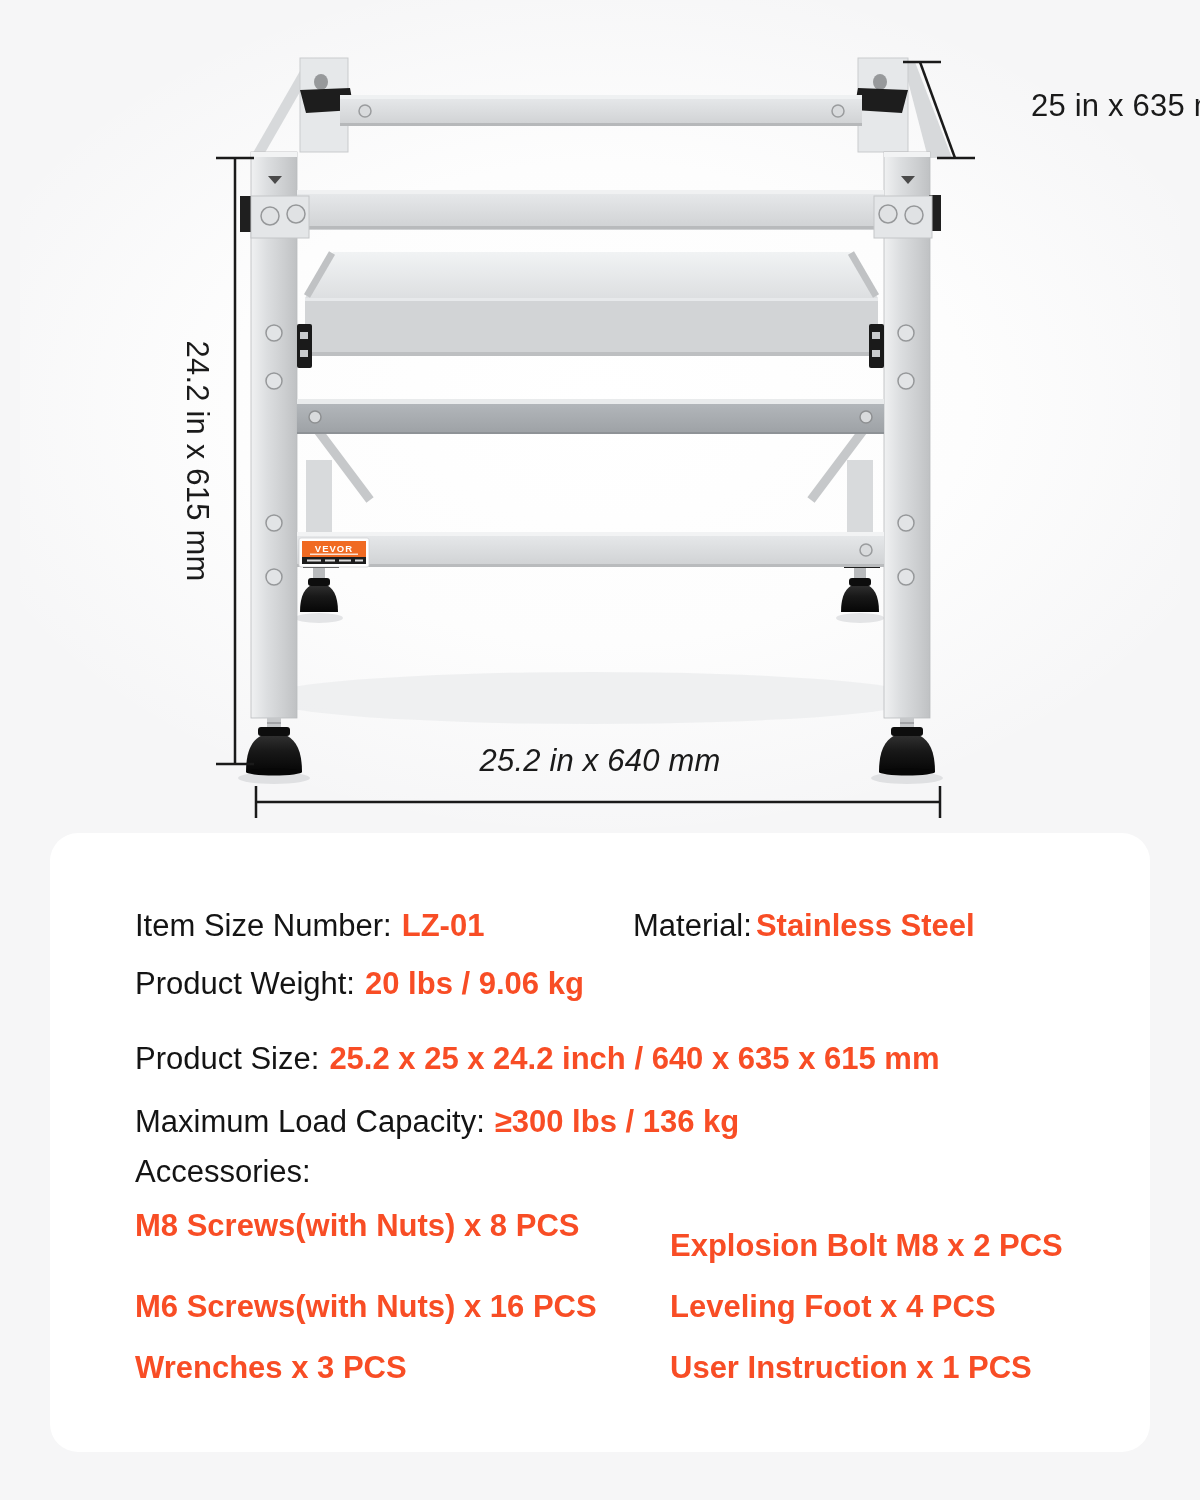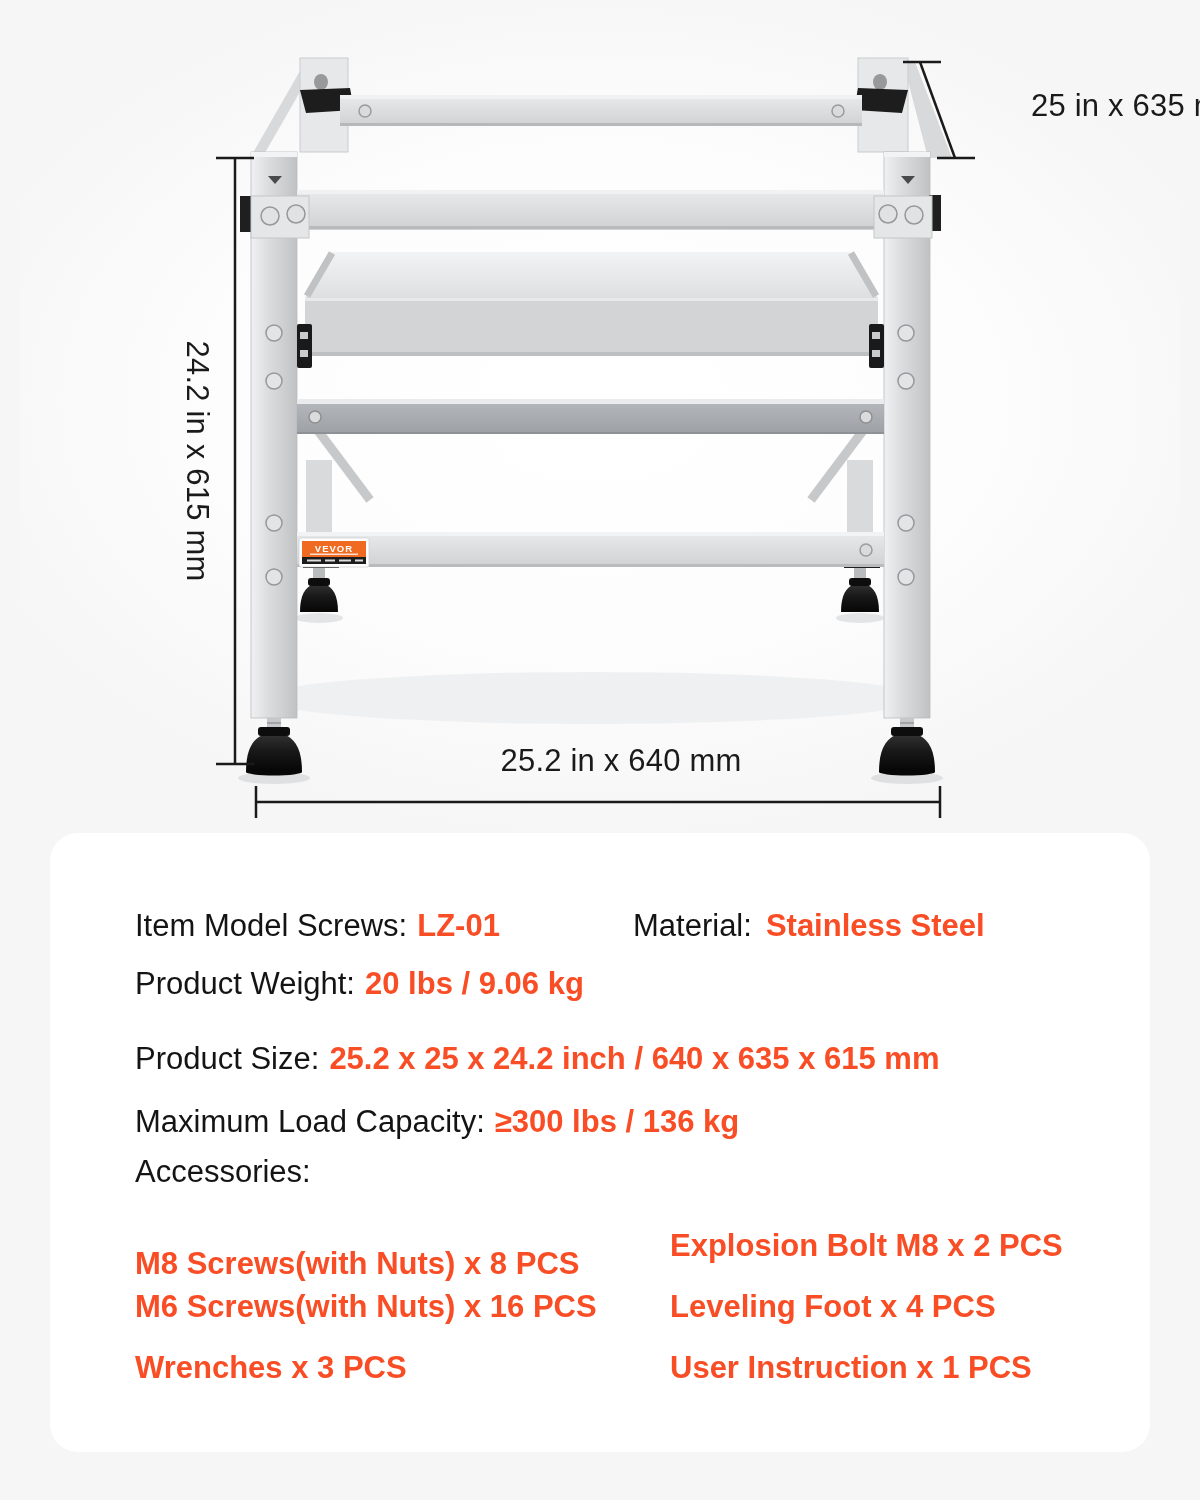--- a/index.html
+++ b/index.html
@@ -12,36 +12,36 @@
   .photo-glow{
     position:absolute;left:20px;top:0;width:1160px;height:840px;
     background:radial-gradient(ellipse 58% 52% at 50% 48%, #ffffff 0%, #fdfdfd 55%, rgba(255,255,255,0) 100%);
   }
   .stand-svg{position:absolute;left:0;top:0;}
   .dim-label{
     position:absolute;font-size:31px;letter-spacing:0.2px;color:#1a1a1a;white-space:nowrap;
   }
   .dim-depth{left:1018px;top:88px;margin-left:13px;}
   .dim-height{left:197px;top:461px;transform:translate(-50%,-50%) rotate(90deg);}
-  .dim-width{left:621px;top:743px;transform:translateX(-50%);}
+  .dim-width{left:600px;top:743px;transform:translateX(-50%);font-style:italic;}
   .spec-card{
     position:absolute;left:50px;top:833px;width:1100px;height:619px;
     background:#ffffff;border-radius:28px;
   }
   .spec-row{position:absolute;font-size:31px;line-height:40px;white-space:nowrap;}
   .spec-label{color:#141414;}
   .spec-value{color:#F84D25;font-weight:bold;}
   .gap-sm{margin-right:10px;}
-  .gap-md{margin-right:14px;}
+  .gap-md{margin-right:4px;}
   .acc-item{position:absolute;font-size:31px;line-height:40px;color:#F84D25;font-weight:bold;white-space:nowrap;}
   .r1{top:73px;}  .r1b{top:73px;left:583px;}
   .r2{top:131px;} .r3{top:206px;} .r4{top:269px;}
   .racc{top:319px;}
   .col1{left:85px;}
-  .acc0{left:85px;top:411px;} .acc1{left:620px;top:393px;}
+  .acc0{left:85px;top:373px;} .acc1{left:620px;top:393px;}
   .acc2{left:85px;top:454px;} .acc3{left:620px;top:454px;}
   .acc4{left:85px;top:515px;} .acc5{left:620px;top:515px;}
 </style>
 </head>
 <body>
 
 <div class="photo-glow"></div>
 
 <svg class="stand-svg" width="1200" height="830" viewBox="0 0 1200 830">
   <defs>
@@ -220,21 +220,21 @@
     </g>
   </g>
 </svg>
 
 <div class="dim-label dim-depth">25 in x 635 mm</div>
 <div class="dim-label dim-height">24.2 in x 615 mm</div>
 <div class="dim-label dim-width">25.2 in x 640 mm</div>
 
 <div class="spec-card">
   <div class="spec-row col1 r1">
-    <span class="spec-label gap-sm">Item Model Screws:</span><span class="spec-value">LZ-01</span>
+    <span class="spec-label gap-sm">Item Size Number:</span><span class="spec-value">LZ-01</span>
   </div>
   <div class="spec-row r1b">
     <span class="spec-label gap-md">Material:</span><span class="spec-value">Stainless Steel</span>
   </div>
   <div class="spec-row col1 r2">
     <span class="spec-label gap-sm">Product Weight:</span><span class="spec-value">20 lbs / 9.06 kg</span>
   </div>
   <div class="spec-row col1 r3">
     <span class="spec-label gap-sm">Product Size:</span><span class="spec-value">25.2 x 25 x 24.2 inch / 640 x 635 x 615 mm</span>
   </div>

